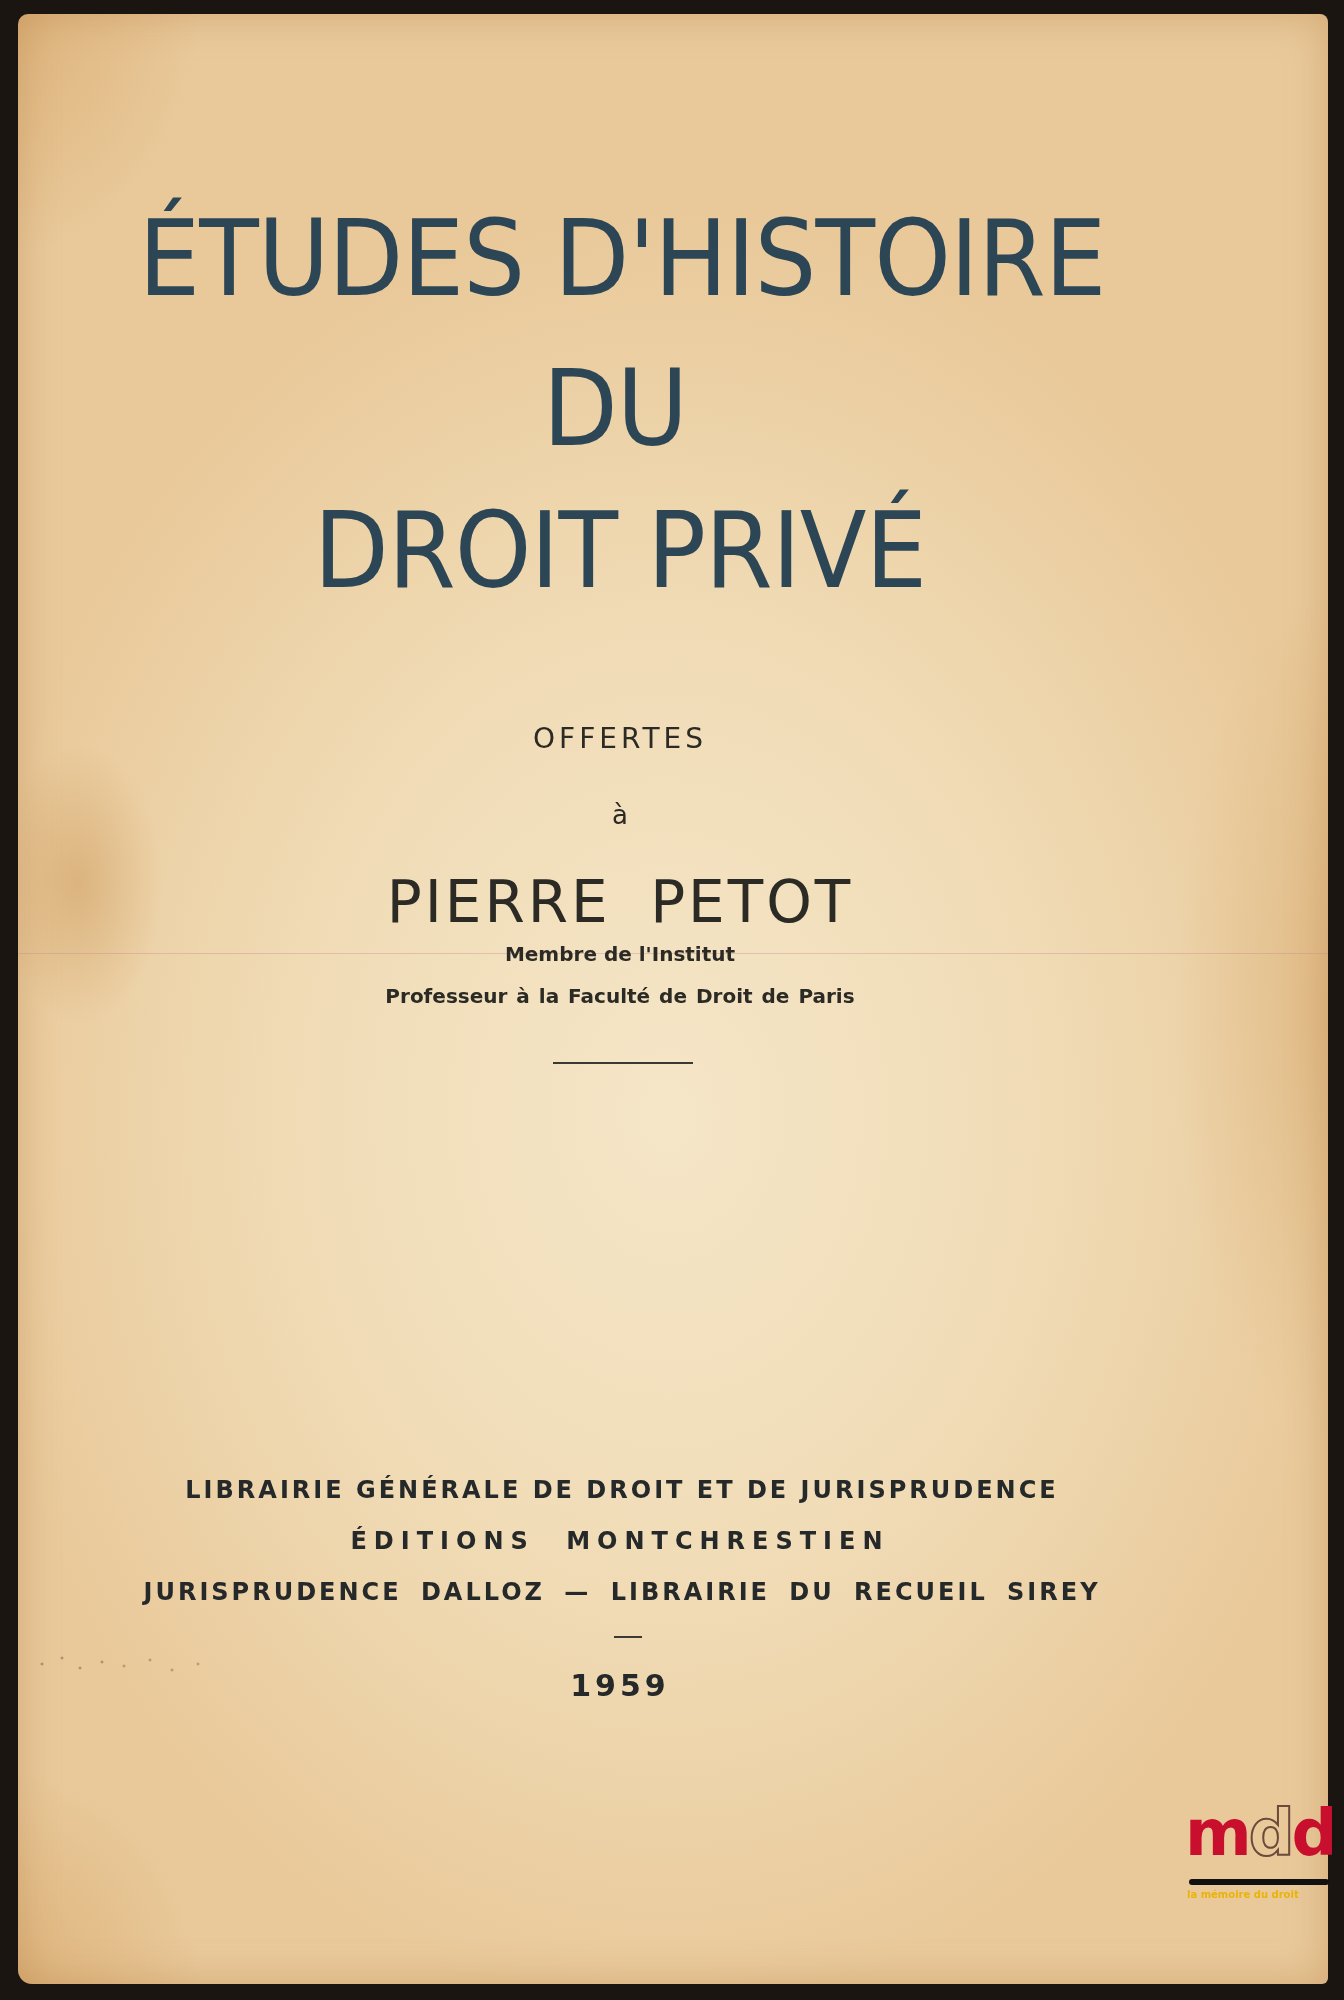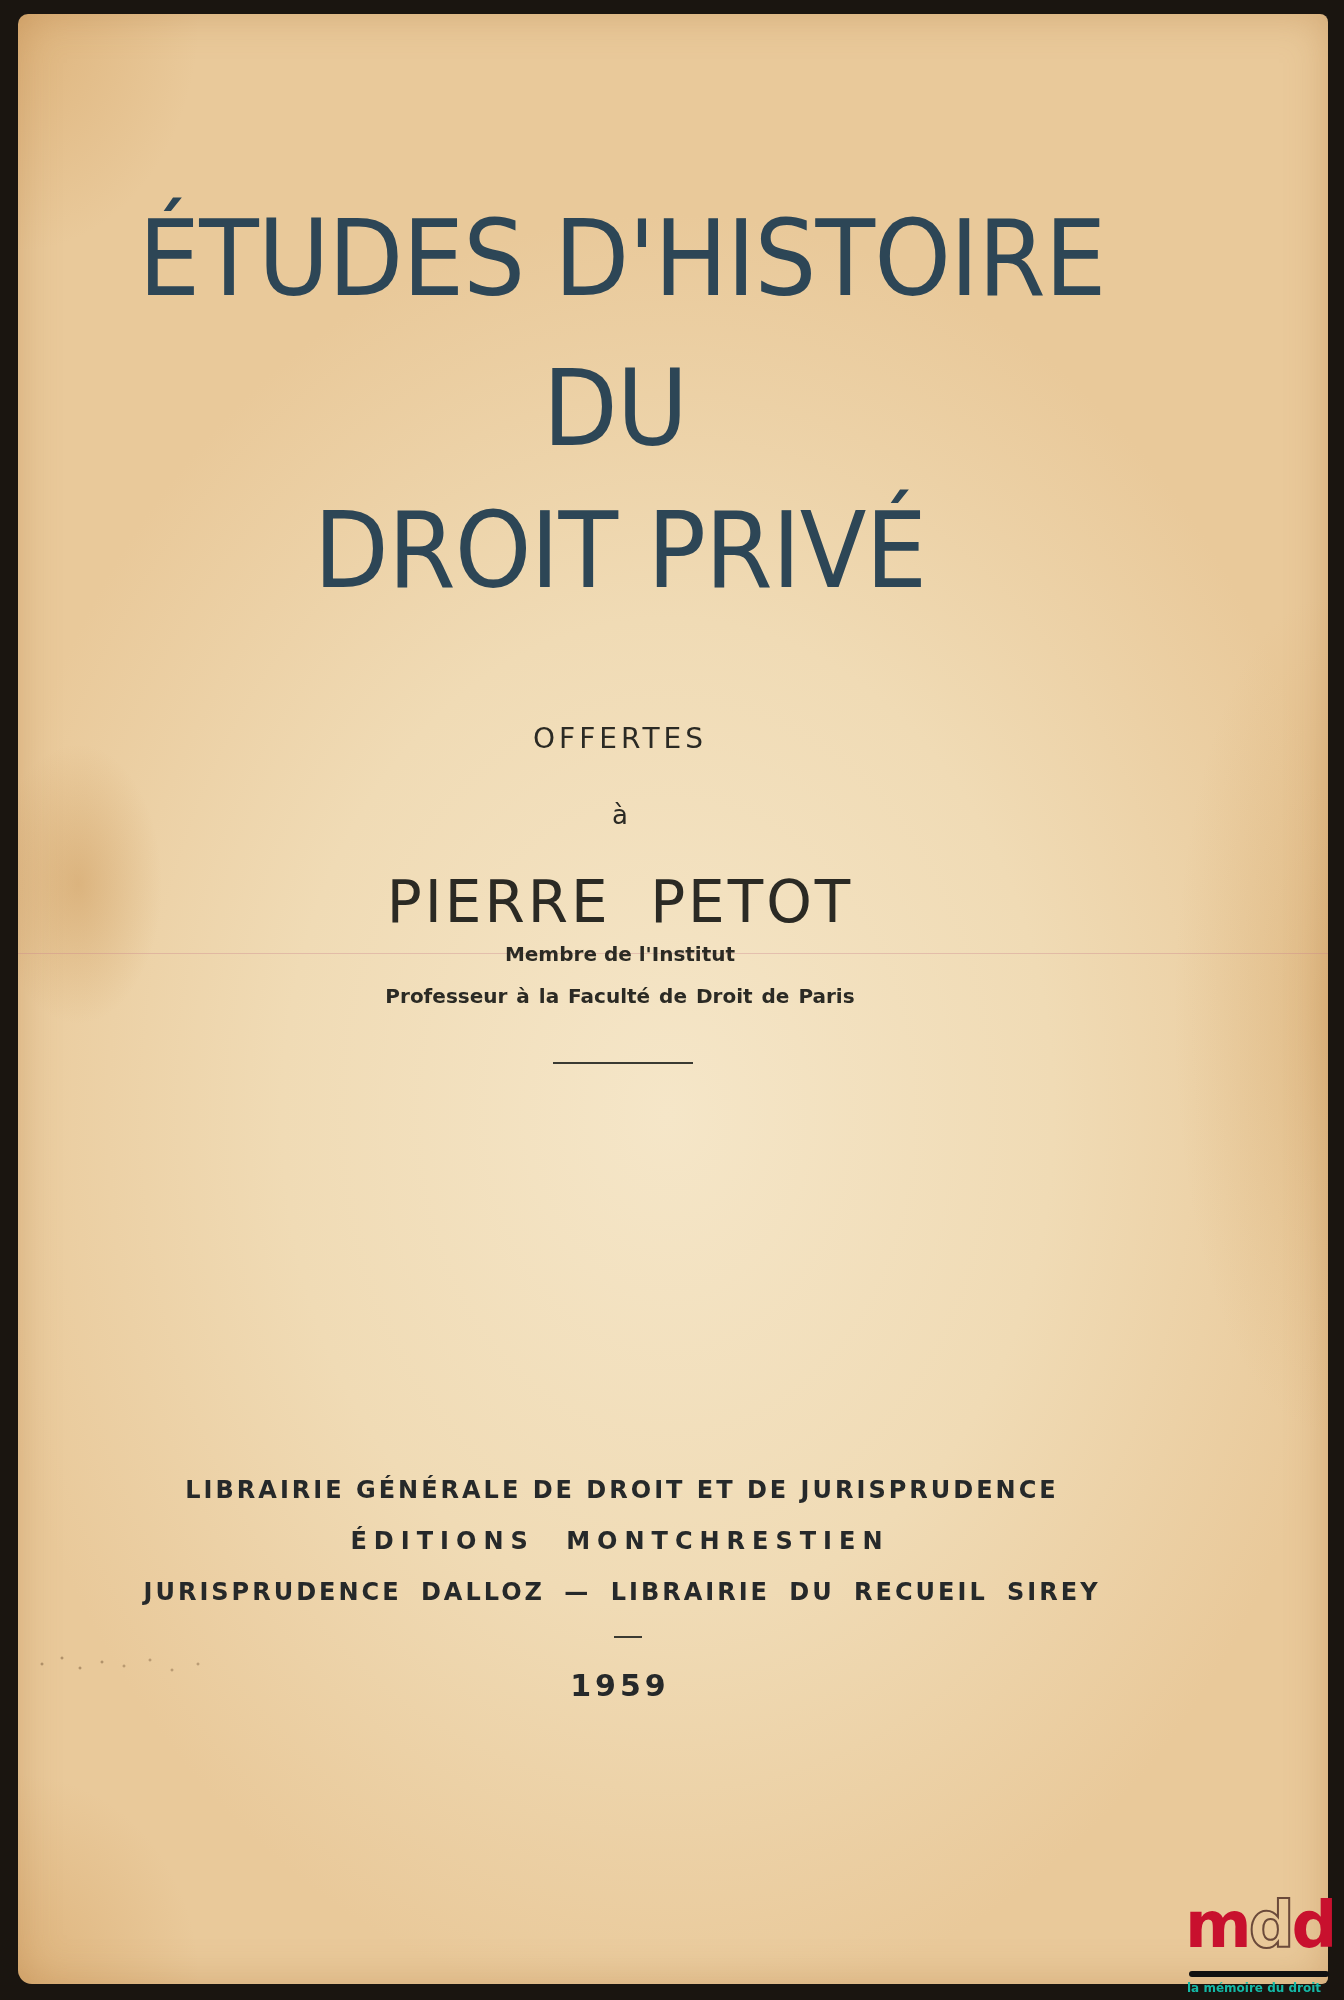--- a/index.html
+++ b/index.html
@@ -129,21 +129,21 @@
       top: 1668px;
       left: -52px;
       font-size: 30px;
       font-weight: bold;
       letter-spacing: 4px;
       color: #26292a;
     }
     .logo {
       position: absolute;
       left: 1185px;
-      top: 1893px;
+      top: 1801px;
       width: 150px;
       height: 105px;
       text-align: right;
     }
     .logo-mark {
       position: absolute;
       left: 0;
       top: 0;
       font-family: "DejaVu Sans", sans-serif;
       font-size: 64px;
@@ -163,23 +163,23 @@
       width: 140px;
       height: 6px;
       border-radius: 3px;
       background: #111;
     }
     .logo-tag {
       position: absolute;
       left: 2px;
       top: 88px;
       font-family: "DejaVu Sans", sans-serif;
-      font-size: 12px;
-      font-weight: bold;
-      color: #14b8a6;
+      font-size: 10px;
+      font-weight: bold;
+      color: #eab308;
       white-space: nowrap;
     }
   </style>
 </head>
 <body>
 
 <div class="page">
   <div class="crease"></div>
   <div class="stain-dots"></div>
 </div>

